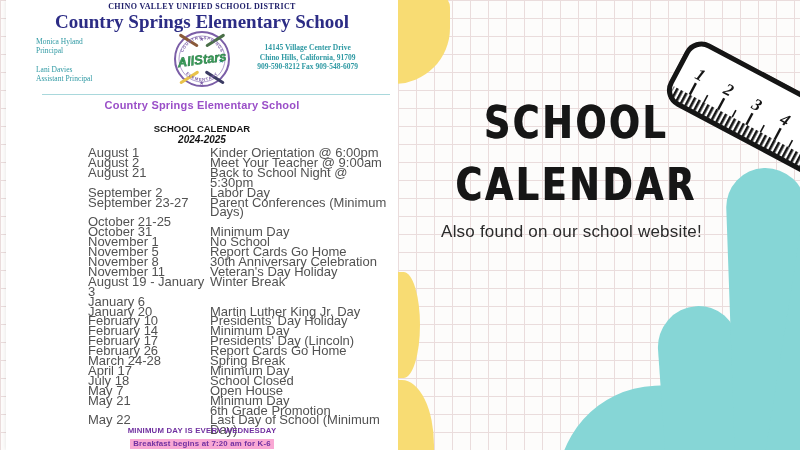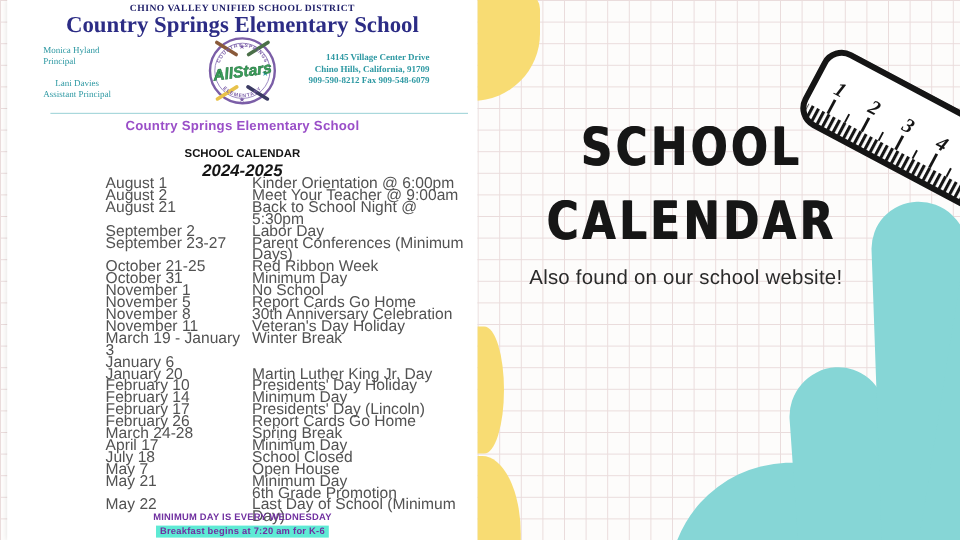--- a/index.html
+++ b/index.html
@@ -25,40 +25,40 @@
   .school-name{
     position:absolute;top:11px;left:0;right:0;text-align:center;
     font-family:"Liberation Serif",serif;font-weight:bold;font-size:19px;
     color:#2c2c85;
   }
   .staff{
     position:absolute;left:30px;top:37px;
     font-family:"Liberation Serif",serif;font-weight:normal;font-size:7.5px;
     line-height:9px;color:#2e99a3;
   }
-  .staff .blk2{margin-top:10px;text-align:center;}
+  .staff .blk2{margin-top:10px;}
   .address{
-    position:absolute;right:40px;top:43px;text-align:right;
+    position:absolute;right:40px;top:43px;text-align:center;
     font-family:"Liberation Serif",serif;font-weight:bold;font-size:7.5px;
     line-height:9.5px;color:#2e99a3;
   }
   .logo{position:absolute;left:50%;top:27px;transform:translateX(-50%);}
   .divider{position:absolute;top:94px;left:36px;right:8px;border-top:1px solid #a9d8dc;}
   .cal-head{position:absolute;top:99px;left:0;right:0;text-align:center;}
   .cal-title{font-size:11px;font-weight:bold;color:#9a4fc8;letter-spacing:.2px;}
   .cal-sub{font-size:9.5px;font-weight:bold;color:#141414;margin-top:12px;}
-  .cal-year{font-size:14px;font-weight:bold;font-style:italic;color:#141414;text-align:center;}
+  .cal-year{font-size:10px;font-weight:bold;font-style:italic;color:#141414;text-align:center;}
   .cal-rows{position:absolute;top:148px;left:82px;right:8px;}
   .cal-row{display:flex;line-height:9.9px;font-size:13px;color:#525252;}
   .cal-date{flex:0 0 122px;}
   .cal-event{flex:1;}
   .page-footer{position:absolute;top:426px;left:0;right:0;text-align:center;line-height:10px;}
   .pf1{font-size:7.8px;font-weight:bold;color:#7030a0;letter-spacing:.2px;}
   .pf2{display:inline-block;font-size:7.8px;font-weight:bold;color:#7030a0;
-       background:#5eead4;padding:0 3px;letter-spacing:.2px;}
+       background:#f9a8d4;padding:0 3px;letter-spacing:.2px;}
   
   .poster{
     position:absolute;left:398px;top:0;width:402px;height:450px;overflow:hidden;
     background-color:#fdfcfb;
     background-image:
       linear-gradient(to right,#eadcdc 1px,transparent 1px),
       linear-gradient(to bottom,#eadcdc 1px,transparent 1px);
     background-size:18px 18px;
   }
   .poster-title{position:absolute;top:86px;left:0;right:58px;text-align:center;color:#161616;padding-left:12px;}
@@ -168,21 +168,20 @@
       <div class="cal-row">
         <span class="cal-date">September 2</span>
         <span class="cal-event">Labor Day</span>
       </div>
       <div class="cal-row">
         <span class="cal-date">September 23-27</span>
         <span class="cal-event">Parent Conferences (Minimum Days)</span>
       </div>
       <div class="cal-row">
         <span class="cal-date">October 21-25</span>
-        <span class="cal-event">Red Ribbon Week</span>
       </div>
       <div class="cal-row">
         <span class="cal-date">October 31</span>
         <span class="cal-event">Minimum Day</span>
       </div>
       <div class="cal-row">
         <span class="cal-date">November 1</span>
         <span class="cal-event">No School</span>
       </div>
       <div class="cal-row">
@@ -191,21 +190,21 @@
       </div>
       <div class="cal-row">
         <span class="cal-date">November 8</span>
         <span class="cal-event">30th Anniversary Celebration</span>
       </div>
       <div class="cal-row">
         <span class="cal-date">November 11</span>
         <span class="cal-event">Veteran's Day Holiday</span>
       </div>
       <div class="cal-row">
-        <span class="cal-date">March 19 - January 3</span>
+        <span class="cal-date">August 19 - January 3</span>
         <span class="cal-event">Winter Break</span>
       </div>
       <div class="cal-row">
         <span class="cal-date">January 6</span>
       </div>
       <div class="cal-row">
         <span class="cal-date">January 20</span>
         <span class="cal-event">Martin Luther King Jr. Day</span>
       </div>
       <div class="cal-row">

